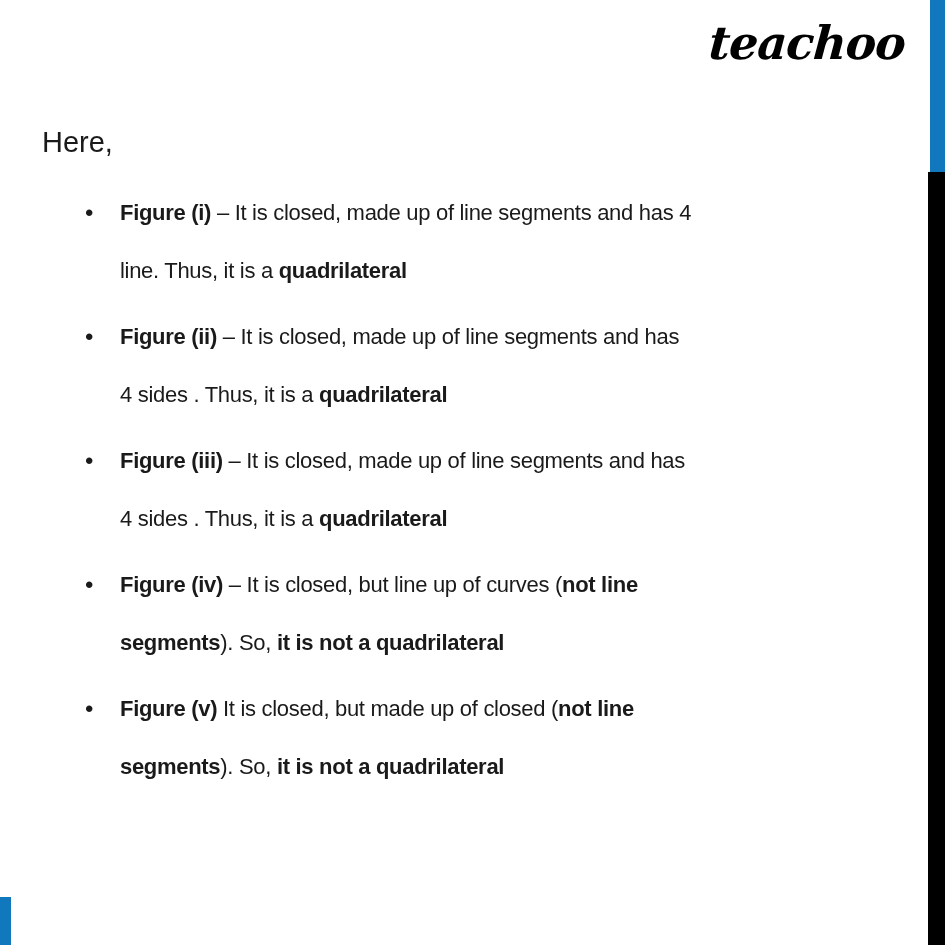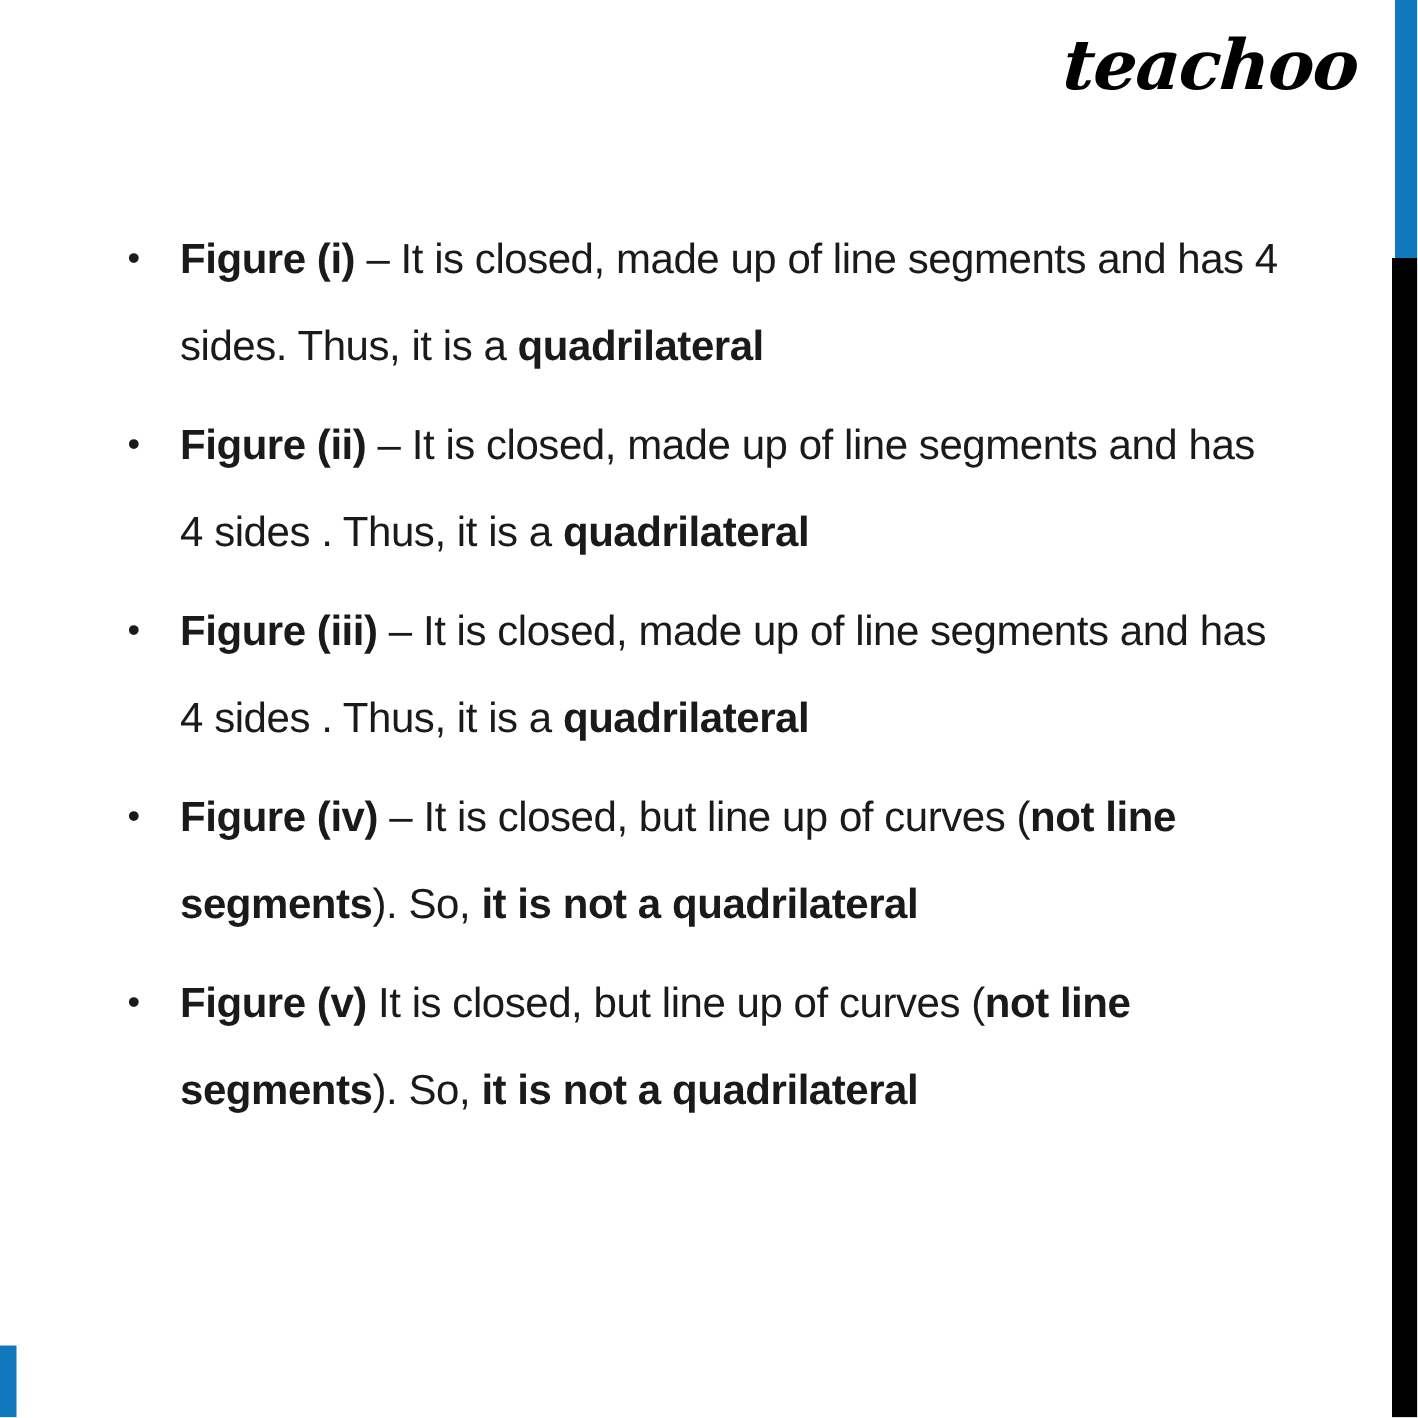--- a/index.html
+++ b/index.html
@@ -75,64 +75,65 @@
   }
   .bullet-dot {
     flex: 0 0 35px;
     width: 35px;
     font-size: 24px;
     line-height: 58px;
     color: #1a1a1a;
   }
   .bullet-text {
     width: 792px;
-    font-size: 28px;
+    font-size: 22px;
     line-height: 58px;
     letter-spacing: -0.3px;
     color: #1a1a1a;
   }
   .bullet-text .b {
     font-weight: bold;
   }
 </style>
 </head>
 <body>
 
 <div class="page">
 
   <div class="right-blue-bar" style="background: rgb(18, 120, 190);"></div>
   <div class="right-black-bar" style="background: rgb(0, 0, 0);"></div>
   <div class="bottom-left-blue-bar" style="background: rgb(18, 120, 190);"></div>
 
   <div class="logo">teachoo</div>
 
   <div class="content">
+    <div class="intro">Here,</div>
 
     <ul class="bullets">
 
         <li>
           <span class="bullet-dot">•</span>
-          <div class="bullet-text"><span class="b">Figure (i)</span><span> – It is closed, made up of line segments and has 4</span><br><span>sides. Thus, it is a </span><span class="b">quadrilateral</span></div>
+          <div class="bullet-text"><span class="b">Figure (i)</span><span> – It is closed, made up of line segments and has 4</span><br><span>line. Thus, it is a </span><span class="b">quadrilateral</span></div>
         </li>
 
         <li>
           <span class="bullet-dot">•</span>
           <div class="bullet-text"><span class="b">Figure (ii)</span><span> – It is closed, made up of line segments and has</span><br><span>4 sides . Thus, it is a </span><span class="b">quadrilateral</span></div>
         </li>
 
         <li>
           <span class="bullet-dot">•</span>
           <div class="bullet-text"><span class="b">Figure (iii)</span><span> – It is closed, made up of line segments and has</span><br><span>4 sides . Thus, it is a </span><span class="b">quadrilateral</span></div>
         </li>
 
         <li>
           <span class="bullet-dot">•</span>
           <div class="bullet-text"><span class="b">Figure (iv)</span><span> – It is closed, but line up of curves (</span><span class="b">not line</span><br><span class="b">segments</span><span>). So, </span><span class="b">it is not a quadrilateral</span></div>
         </li>
 
         <li>
           <span class="bullet-dot">•</span>
-          <div class="bullet-text"><span class="b">Figure (v)</span><span> It is closed, but line up of curves (</span><span class="b">not line</span><br><span class="b">segments</span><span>). So, </span><span class="b">it is not a quadrilateral</span></div>
+          <div class="bullet-text"><span class="b">Figure (v)</span><span> It is closed, but made up of closed (</span><span class="b">not line</span><br><span class="b">segments</span><span>). So, </span><span class="b">it is not a quadrilateral</span></div>
         </li>
       </ul>
   </div>
 
 </div>
 
 </body></html>

